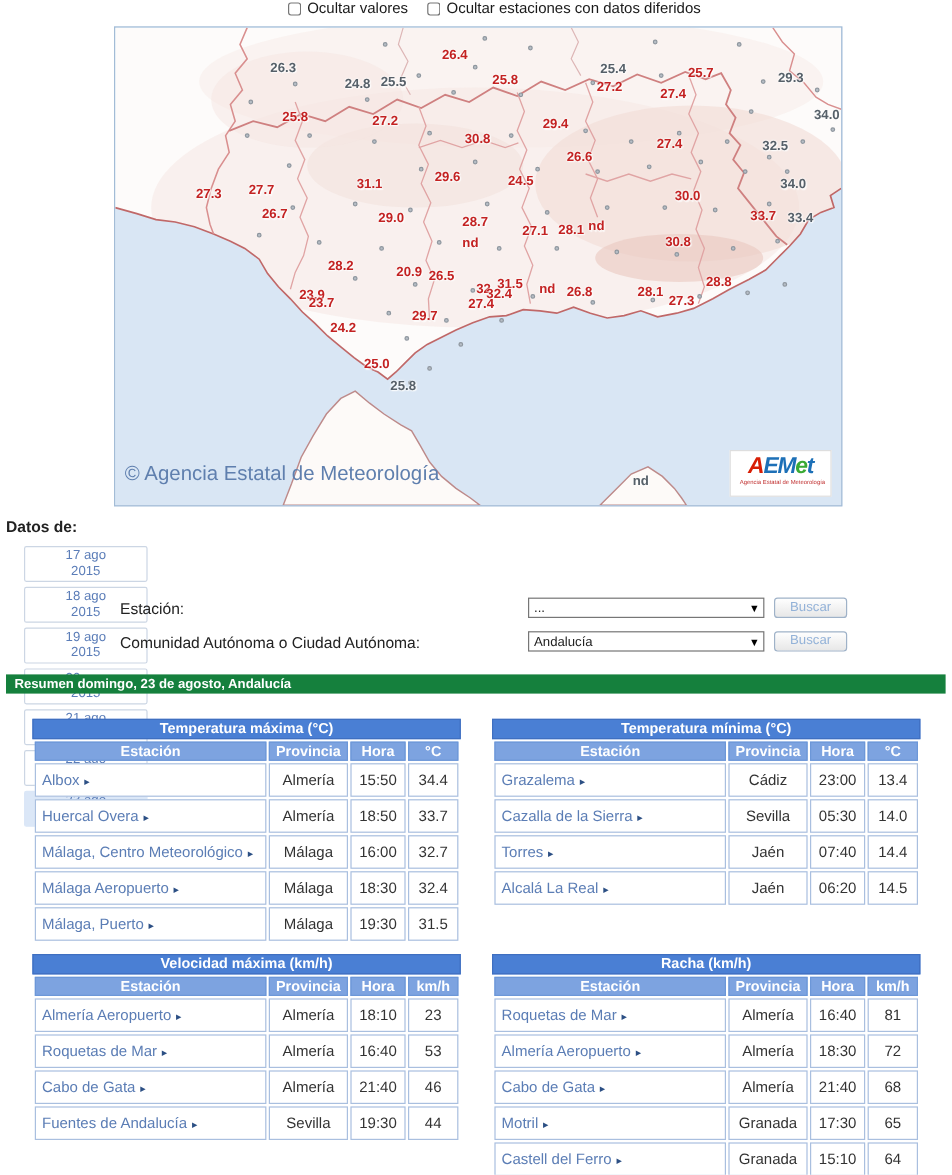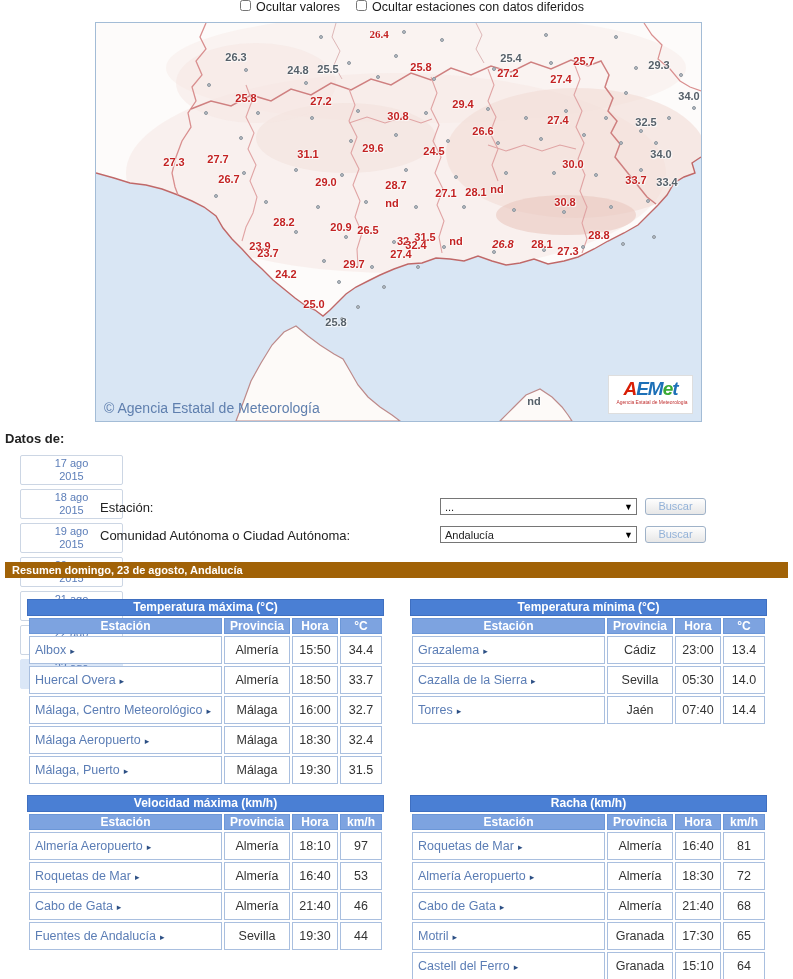--- a/index.html
+++ b/index.html
@@ -1,33 +1,33 @@
 <!DOCTYPE html>
 <html><head>
 <meta charset="utf-8">
 <style>
   html,body{margin:0;padding:0;background:#fff;}
   body{width:793px;height:979px;position:relative;font-family:"Liberation Sans",sans-serif;overflow:hidden;}
 
   
   #cbrow{position:absolute;left:240px;top:0;display:flex;align-items:center;gap:16px;font-size:12.5px;color:#1a1a1a;}
-  .cbitem{display:flex;}
+  .cbitem{display:flex;align-items:center;}
   .cbitem input{width:11px;height:11px;margin:0 5px 0 0;}
 
   
   #map{position:absolute;left:95px;top:22px;width:605px;height:398px;border:1px solid #a3bcd6;background:#d9e6f4;overflow:hidden;}
   #map svg{position:absolute;left:0;top:0;}
   #labels-layer{position:absolute;left:0;top:0;width:605px;height:398px;}
   .mlbl{position:absolute;transform:translate(-50%,-50%);font-weight:bold;font-size:11px;white-space:nowrap;
         text-shadow:0 0 2px #fff,0 0 2px #fff,1px 1px 1px rgba(255,255,255,.8);}
   .mlbl.r{color:#c32222;}
   .mlbl.g{color:#566069;}
   .dot{position:absolute;width:4px;height:4px;border-radius:50%;background:#b7bec6;border:1px solid #8e969e;
        transform:translate(-50%,-50%);box-sizing:border-box;}
-  #attribution{position:absolute;left:8px;bottom:5px;font-size:14px;color:#5f7fae;}
+  #attribution{position:absolute;left:8px;bottom:16px;font-size:17px;color:#5f7fae;}
   #logo{position:absolute;right:8px;bottom:7px;width:85px;height:39px;background:#fff;border:1px solid #dedede;
         text-align:center;box-sizing:border-box;padding-top:1px;}
   #logo .word{font-size:19px;font-weight:bold;font-style:italic;letter-spacing:-1px;line-height:23px;}
   #logo .sub{font-size:6px;color:#c03030;white-space:nowrap;transform:scale(.82);transform-origin:50% 0;line-height:7px;}
 
   
   #datos-label{position:absolute;left:5px;top:431px;font-size:13px;font-weight:600;color:#222;}
   #tabs{position:absolute;left:20px;top:455px;display:flex;gap:4px;flex-direction:column;}
   .tab{width:103px;height:30px;border:1px solid #ccd6e4;border-radius:2px;background:#fff;display:flex;
        flex-direction:column;justify-content:center;align-items:center;font-size:11px;color:#5b7db8;
@@ -41,21 +41,21 @@
   #frow1{top:498px;} #frow2{top:526px;}
   .flabel{position:absolute;left:100px;top:2px;}
   .fselect{position:absolute;left:440px;top:0;width:197px;height:17px;border:1px solid #767676;background:#fff;
            font-size:11px;color:#222;box-sizing:border-box;padding:2px 16px 0 4px;cursor:pointer;}
   .fselect .arr{position:absolute;right:3px;top:3px;font-size:9px;color:#000;}
   .fbtn{position:absolute;left:645px;top:0;width:61px;height:17px;border:1px solid #9fb2c8;border-radius:3px;
         background:linear-gradient(#fefefe,#e7e7e7);font-size:11px;color:#93b2d8;text-align:center;
         line-height:15px;box-sizing:border-box;cursor:pointer;}
 
   
-  #summary{position:absolute;left:5px;top:562px;width:783px;height:16px;background:#a16207;color:#fff;
+  #summary{position:absolute;left:5px;top:562px;width:783px;height:16px;background:#15803d;color:#fff;
            font-size:11px;font-weight:bold;line-height:16px;padding-left:7px;box-sizing:border-box;}
 
   
   #tables-top{position:absolute;left:27px;top:599px;display:flex;gap:26px;}
   #tables-bottom{position:absolute;left:27px;top:795px;display:flex;gap:26px;}
   .wt{width:357px;}
   .wt .title{background:#4a7fd4;border:1px solid #3f6fc0;color:#fff;font-weight:bold;font-size:12px;
              text-align:center;height:15px;line-height:15px;}
   .wt table{border-collapse:separate;border-spacing:2px;width:357px;table-layout:fixed;margin-top:0;}
   .wt th{background:#7da3e0;border:1px solid #6c97d8;color:#fff;font-size:12px;font-weight:bold;height:14px;padding:0;}
@@ -180,21 +180,21 @@
       <div class="dot" style="left: 487px; top: 224px;"></div>
       <div class="dot" style="left: 527px; top: 221px;"></div>
       <div class="dot" style="left: 558px; top: 214px;"></div>
       <div class="dot" style="left: 228px; top: 238px;"></div>
       <div class="dot" style="left: 276px; top: 244px;"></div>
       <div class="dot" style="left: 322px; top: 244px;"></div>
       <div class="dot" style="left: 243px; top: 259px;"></div>
       <div class="dot" style="left: 288px; top: 264px;"></div>
       <div class="dot" style="left: 262px; top: 284px;"></div>
       <div class="dot" style="left: 246px; top: 296px;"></div>
-      <div class="mlbl r" style="left: 283px; top: 11px; font-family: Liberation Serif, serif;">26.4</div>
+      <div class="mlbl r" style="left: 283px; top: 23px;">26.4</div>
       <div class="mlbl r" style="left: 325px; top: 44px;">25.8</div>
       <div class="mlbl r" style="left: 412px; top: 50px;">27.2</div>
       <div class="mlbl r" style="left: 488px; top: 38px;">25.7</div>
       <div class="mlbl r" style="left: 465px; top: 56px;">27.4</div>
       <div class="mlbl r" style="left: 150px; top: 75px;">25.8</div>
       <div class="mlbl r" style="left: 225px; top: 78px;">27.2</div>
       <div class="mlbl r" style="left: 367px; top: 81px;">29.4</div>
       <div class="mlbl r" style="left: 302px; top: 93px;">30.8</div>
       <div class="mlbl r" style="left: 462px; top: 97px;">27.4</div>
       <div class="mlbl r" style="left: 387px; top: 108px;">26.6</div>
@@ -214,21 +214,21 @@
       <div class="mlbl r" style="left: 296px; top: 180px;">nd</div>
       <div class="mlbl r" style="left: 469px; top: 179px;">30.8</div>
       <div class="mlbl r" style="left: 188px; top: 199px;">28.2</div>
       <div class="mlbl r" style="left: 245px; top: 204px;">20.9</div>
       <div class="mlbl r" style="left: 272px; top: 207px;">26.5</div>
       <div class="mlbl r" style="left: 307px; top: 218px;">32</div>
       <div class="mlbl r" style="left: 329px; top: 214px;">31.5</div>
       <div class="mlbl r" style="left: 320px; top: 222px;">32.4</div>
       <div class="mlbl r" style="left: 305px; top: 231px;">27.4</div>
       <div class="mlbl r" style="left: 360px; top: 218px;">nd</div>
-      <div class="mlbl r" style="left: 407px; top: 221px; font-style: italic;">26.8</div>
+      <div class="mlbl r" style="left: 387px; top: 221px;">26.8</div>
       <div class="mlbl r" style="left: 446px; top: 221px;">28.1</div>
       <div class="mlbl r" style="left: 472px; top: 228px;">27.3</div>
       <div class="mlbl r" style="left: 503px; top: 212px;">28.8</div>
       <div class="mlbl r" style="left: 164px; top: 223px;">23.9</div>
       <div class="mlbl r" style="left: 172px; top: 230px;">23.7</div>
       <div class="mlbl r" style="left: 258px; top: 241px;">29.7</div>
       <div class="mlbl r" style="left: 190px; top: 251px;">24.2</div>
       <div class="mlbl r" style="left: 218px; top: 281px;">25.0</div>
       <div class="mlbl g" style="left: 140px; top: 34px;">26.3</div>
       <div class="mlbl g" style="left: 202px; top: 47px;">24.8</div>
@@ -382,20 +382,26 @@
             <td>Sevilla</td>
             <td>05:30</td>
             <td>14.0</td>
           </tr>
           <tr>
             <td class="st"><span class="stlink">Torres</span><span class="arrow-ic">▸</span></td>
             <td>Jaén</td>
             <td>07:40</td>
             <td>14.4</td>
           </tr>
+          <tr>
+            <td class="st"><span class="stlink">Alcalá La Real</span><span class="arrow-ic">▸</span></td>
+            <td>Jaén</td>
+            <td>06:20</td>
+            <td>14.5</td>
+          </tr>
         </tbody>
       </table>
     </div>
 </div>
 <div id="tables-bottom">
   <div class="wt" id="wt2">
       <div class="title">Velocidad máxima (km/h)</div>
       <table>
         <colgroup>
           <col style="width: 193px;">
@@ -409,21 +415,21 @@
             <th>Provincia</th>
             <th>Hora</th>
             <th>km/h</th>
           </tr>
         </thead>
         <tbody>
           <tr>
             <td class="st"><span class="stlink">Almería Aeropuerto</span><span class="arrow-ic">▸</span></td>
             <td>Almería</td>
             <td>18:10</td>
-            <td>97</td>
+            <td>23</td>
           </tr>
           <tr>
             <td class="st"><span class="stlink">Roquetas de Mar</span><span class="arrow-ic">▸</span></td>
             <td>Almería</td>
             <td>16:40</td>
             <td>53</td>
           </tr>
           <tr>
             <td class="st"><span class="stlink">Cabo de Gata</span><span class="arrow-ic">▸</span></td>
             <td>Almería</td>

